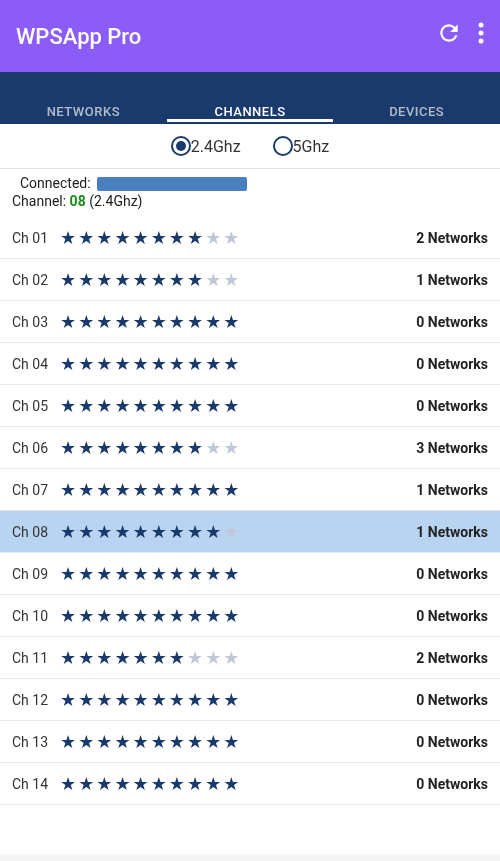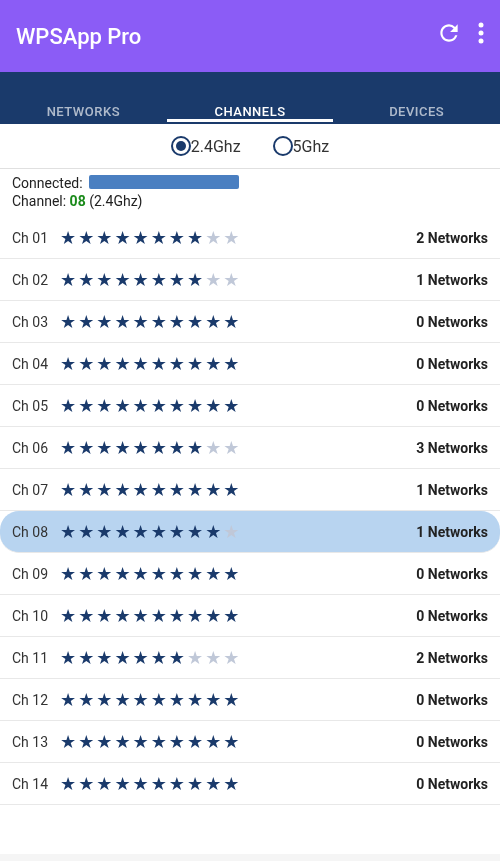--- a/index.html
+++ b/index.html
@@ -98,23 +98,24 @@
 
     
     .connected-info {
       background: #fff;
       padding: 6px 12px 2px 12px;
       font-size: 14px;
       color: #222;
     }
     .connected-row {
       display: flex;
-      align-items: flex-start;
+      align-items: flex-end;
       gap: 6px;
       margin-bottom: 2px;
+      margin-left: 8px;
     }
     .connected-bar {
       width: 150px;
       height: 14px;
       background: #4a7fc1;
       border-radius: 2px;
     }
     .channel-row {
       font-size: 14px;
       color: #222;
@@ -134,21 +135,20 @@
 
     .channel-item {
       display: flex;
       align-items: center;
       padding: 10px 12px;
       border-bottom: 1px solid #e8e8e8;
       background: #fff;
     }
     .channel-item.highlighted {
       background: #b8d4f0;
-      border-radius: 19px;
     }
     .channel-label {
       width: 48px;
       font-size: 14px;
       color: #333;
       font-weight: 400;
       flex-shrink: 0;
     }
     .stars-container {
       flex: 1;

